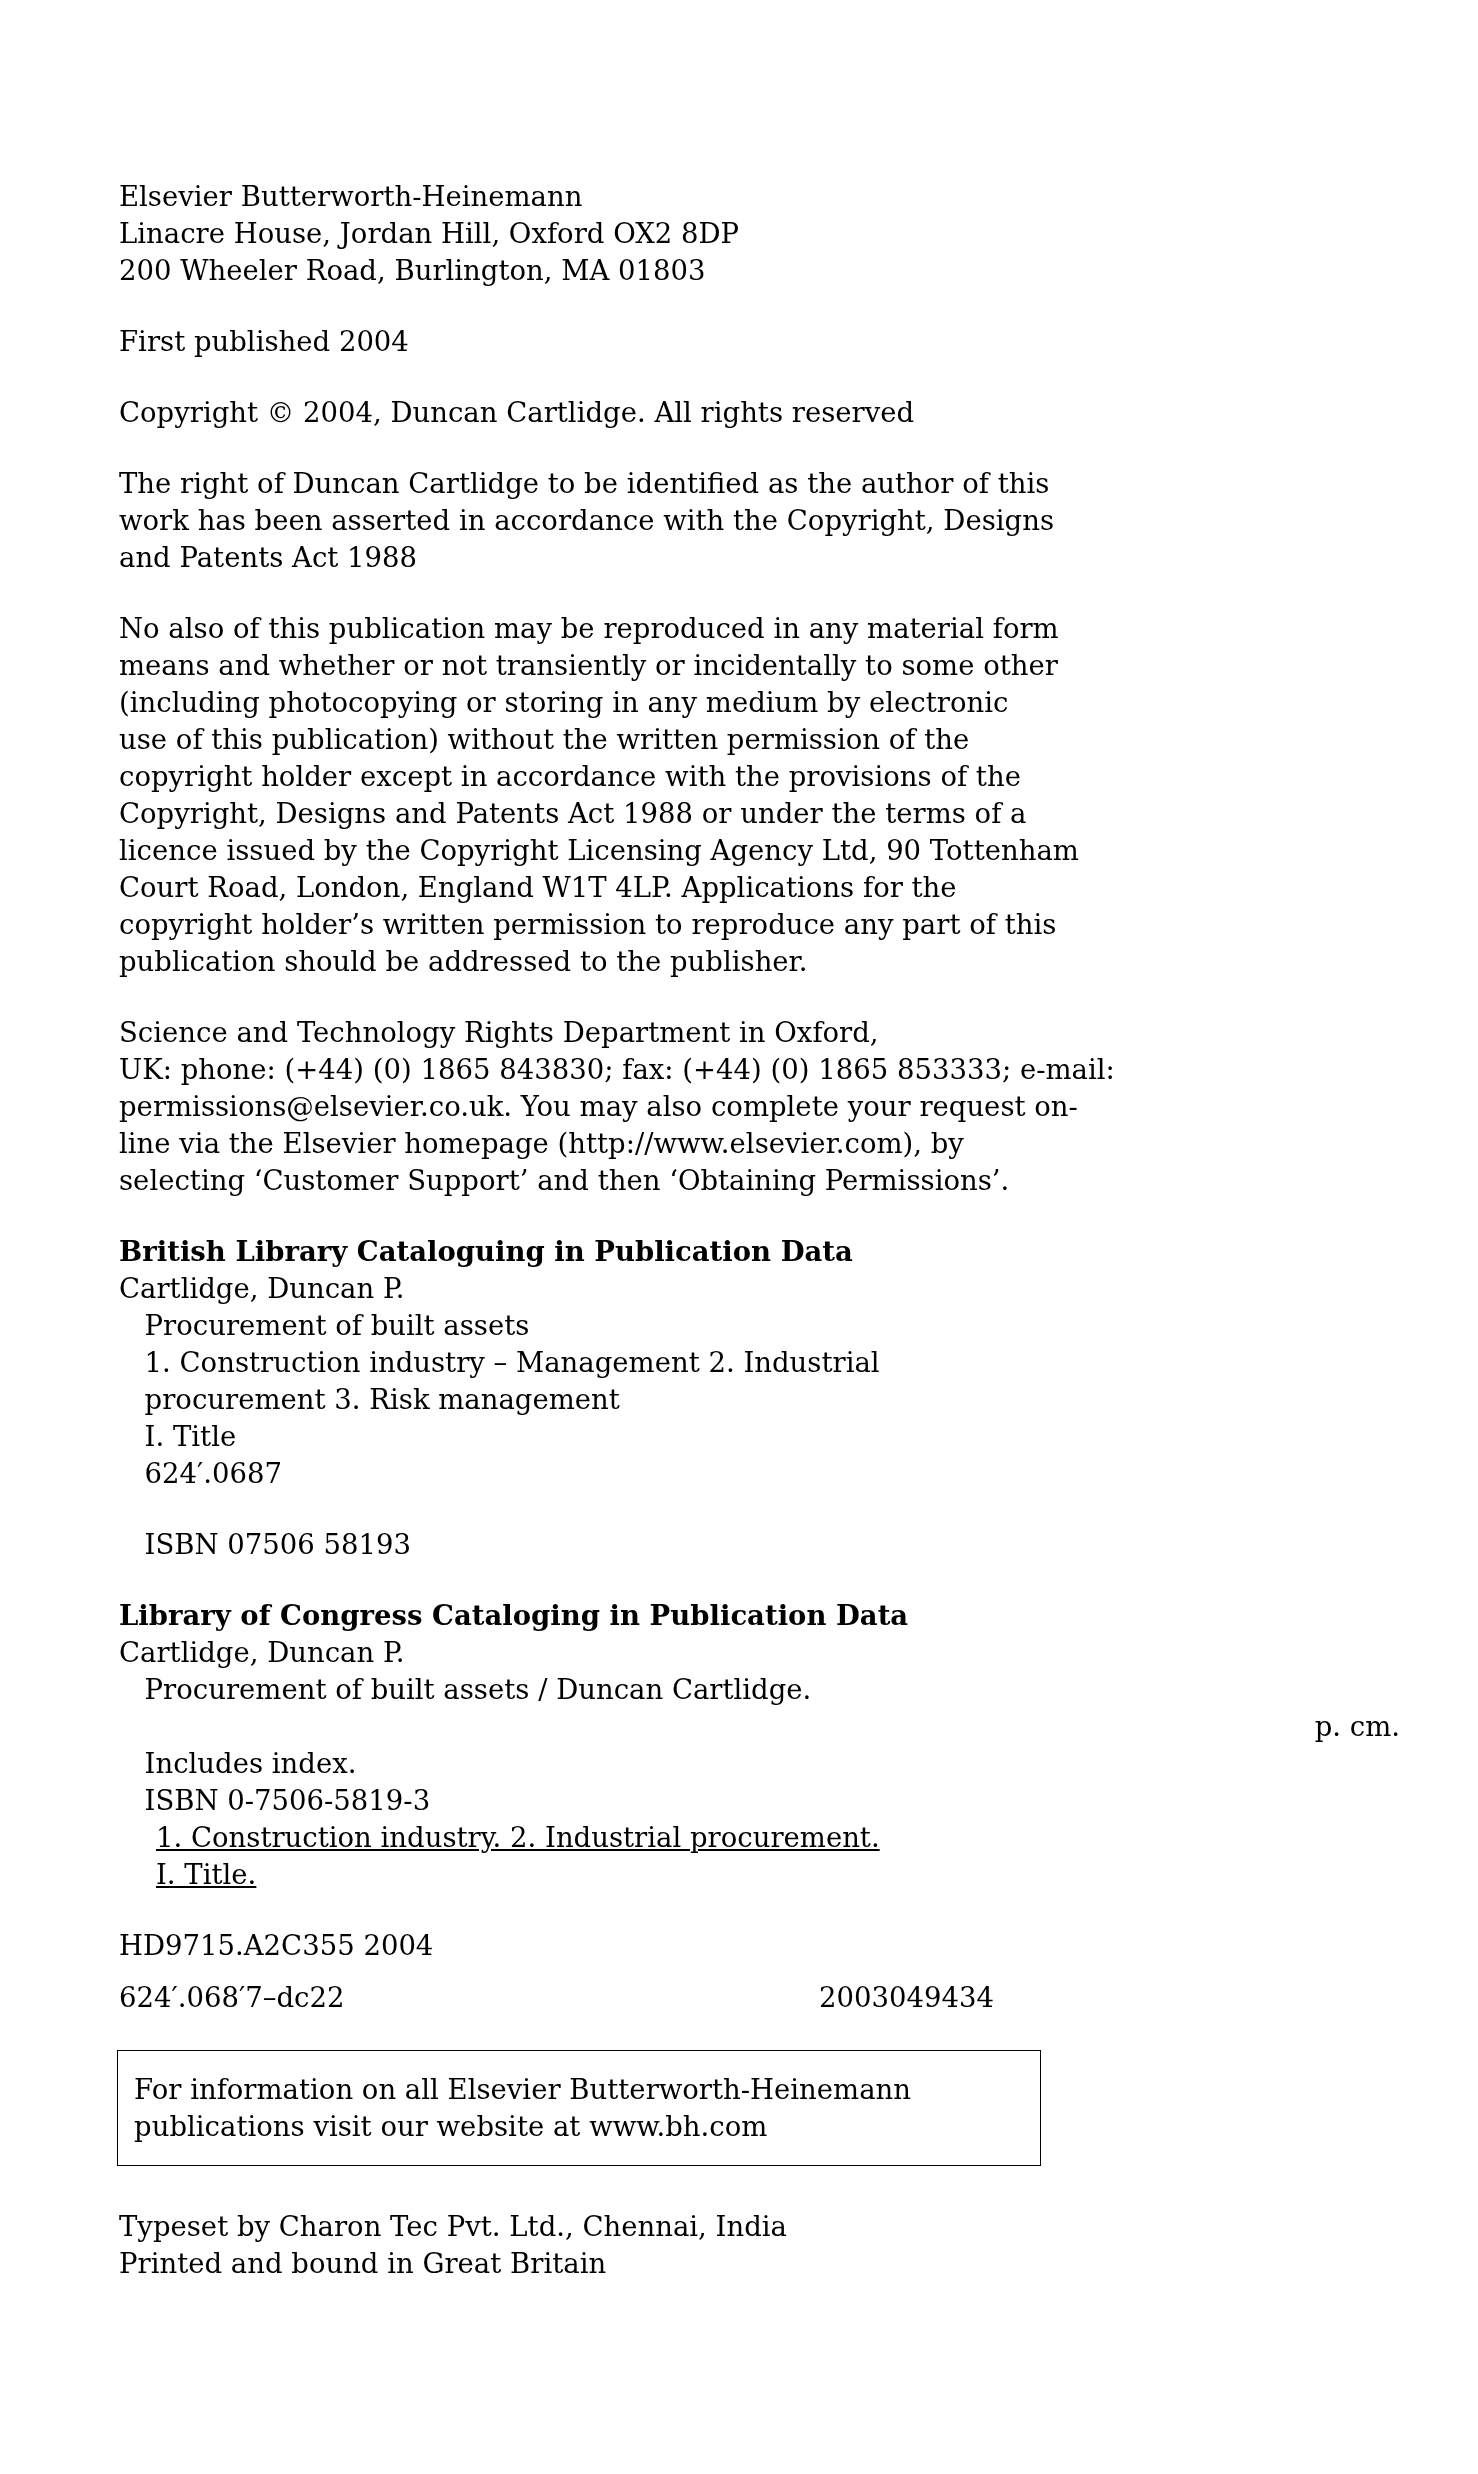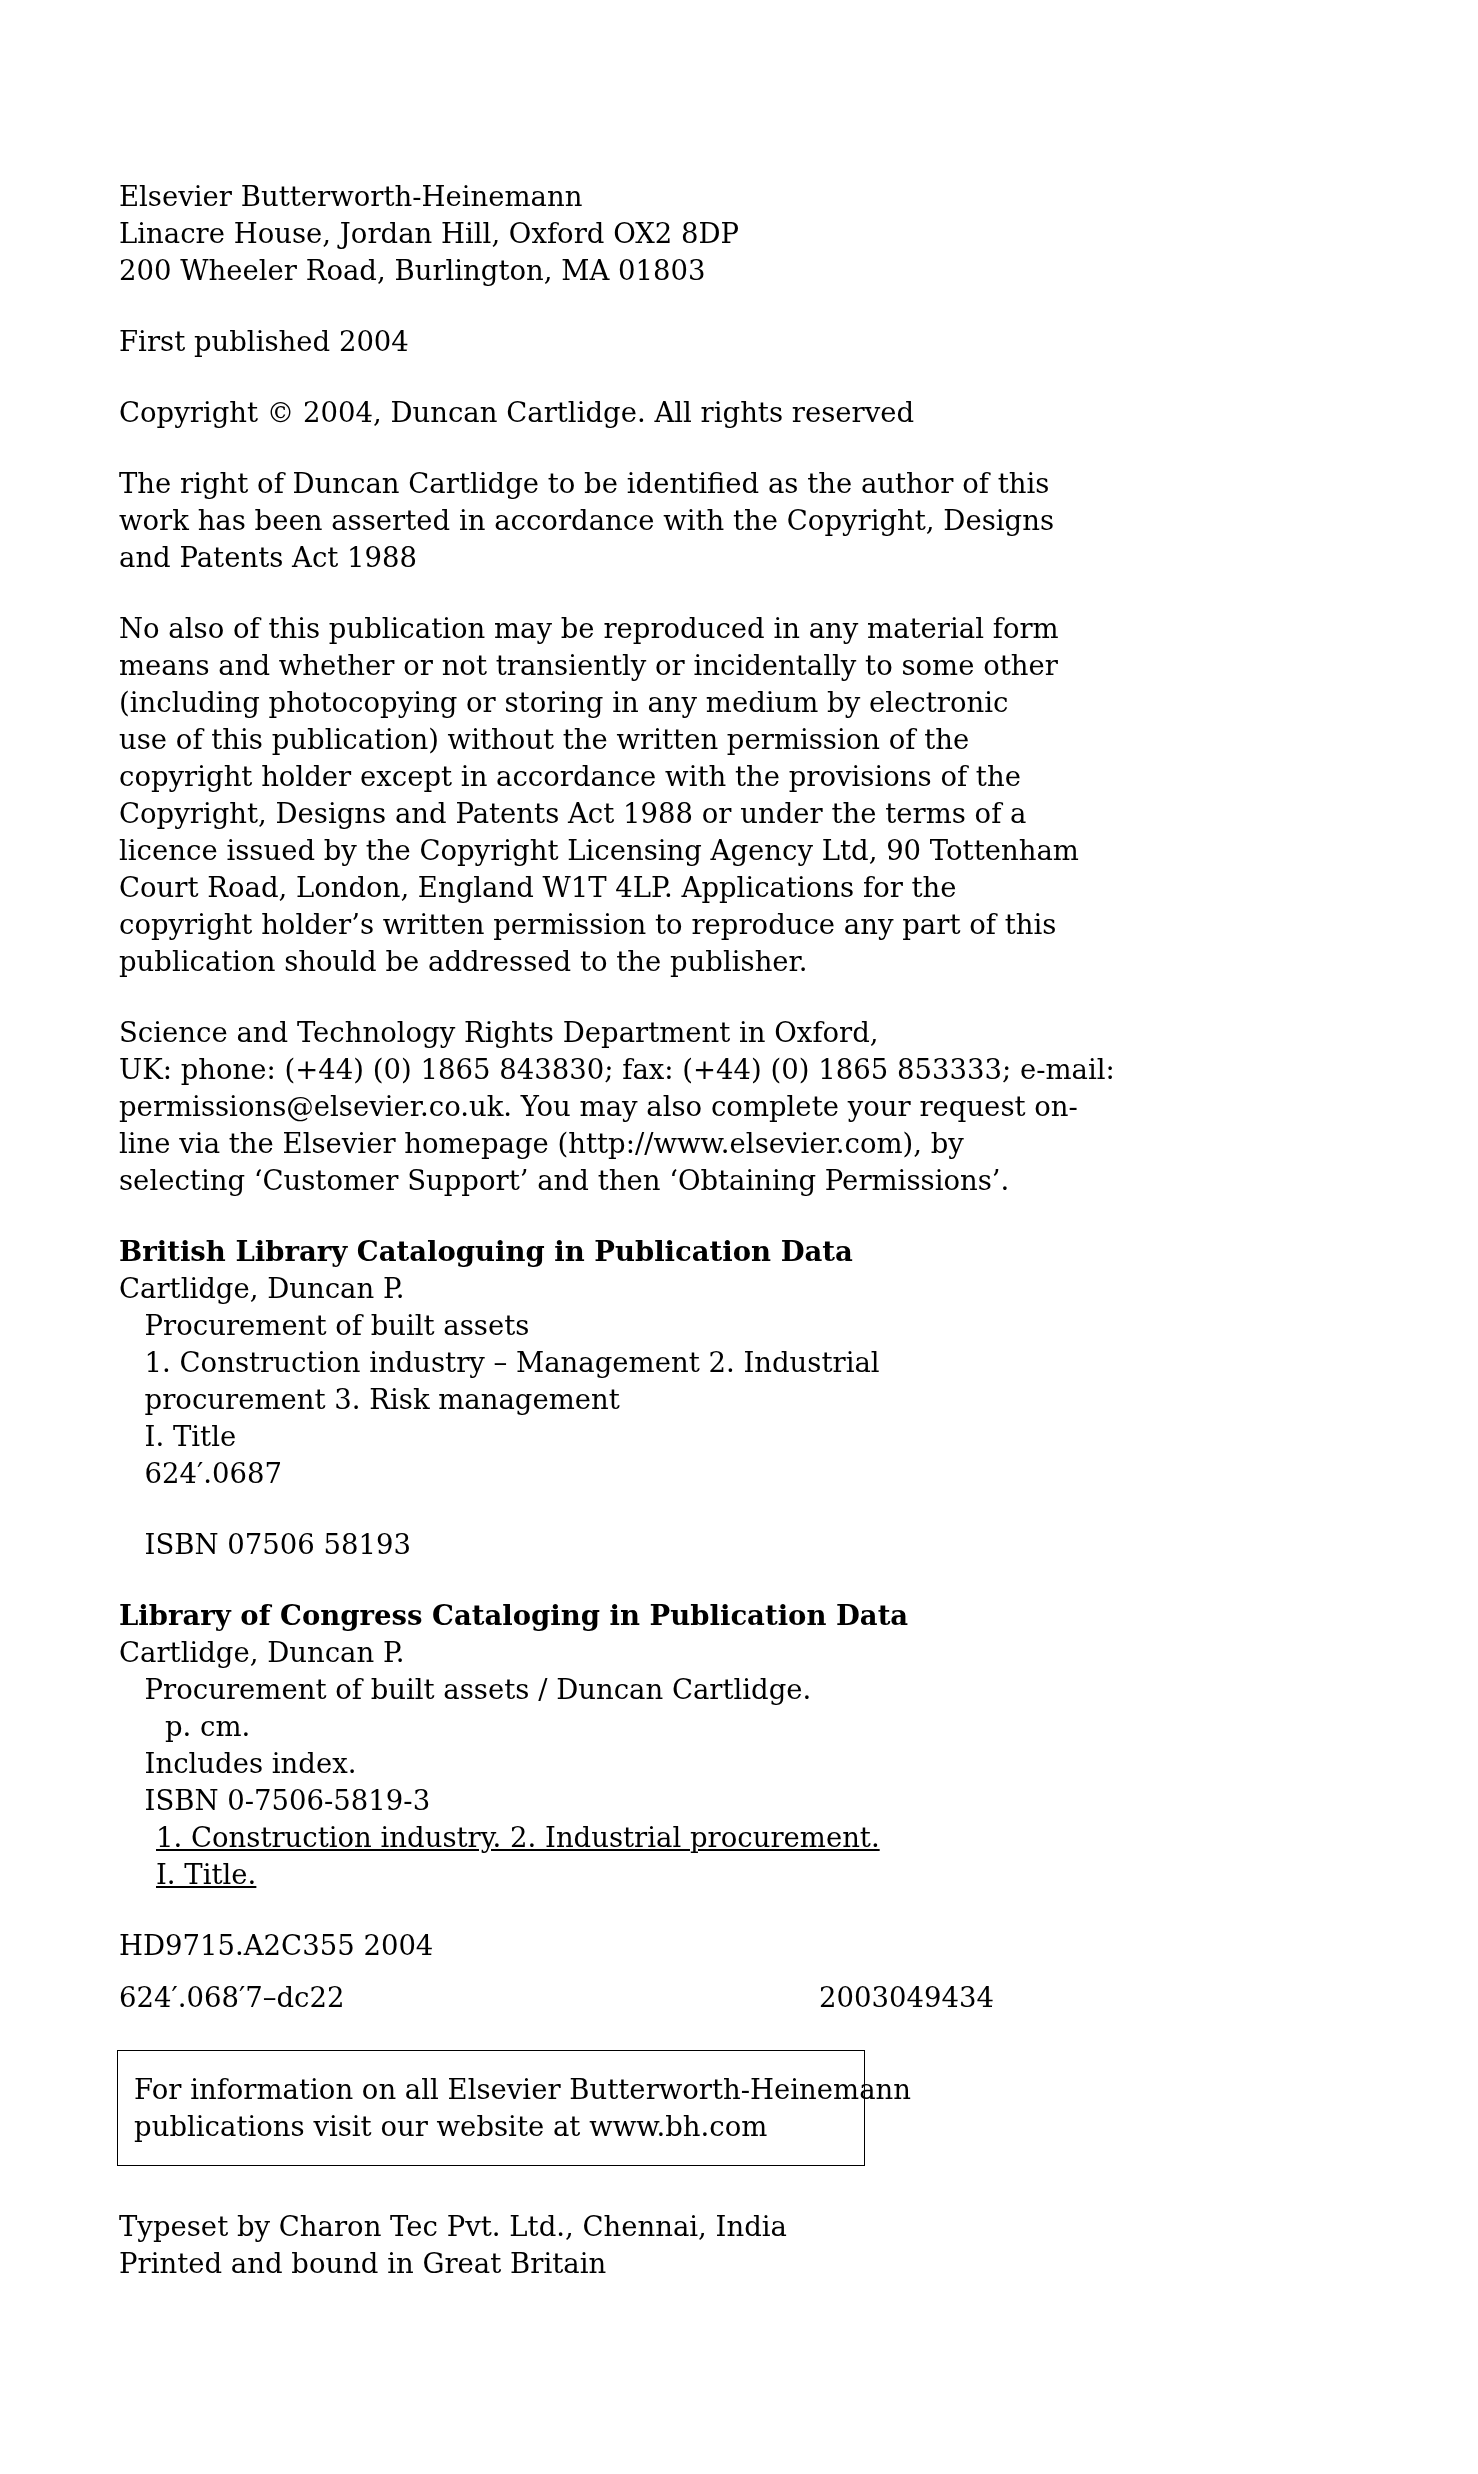--- a/index.html
+++ b/index.html
@@ -16,32 +16,32 @@
   .page {
     box-sizing: border-box;
     width: 100%;
     height: 100%;
     padding: 178px 78px 0 119px;
   }
   .para { margin: 0 0 34px 0; }
   .line { white-space: nowrap; }
   .ind1  { padding-left: 25.6px; }
   .ind15 { padding-left: 37px; text-decoration: underline; }
-  .ind2  { padding-left: 46px; }
+  .ind2  { padding-left: 46px; text-align: right; }
   .bold  { font-weight: bold; }
   .cat-row {
     display: flex;
     justify-content: space-between;
     width: 875px;
     margin-top: 15px;
   }
   .info-box {
     box-sizing: border-box;
     border: 1.9px solid #000000;
-    width: 748px;
+    width: 924px;
     margin-left: -1.9px;
     margin-top: 25px;
     margin-bottom: 42px;
     padding: 20px 19px 20px 16px;
   }
 </style>
 </head>
 <body>
 
 <div class="page">

